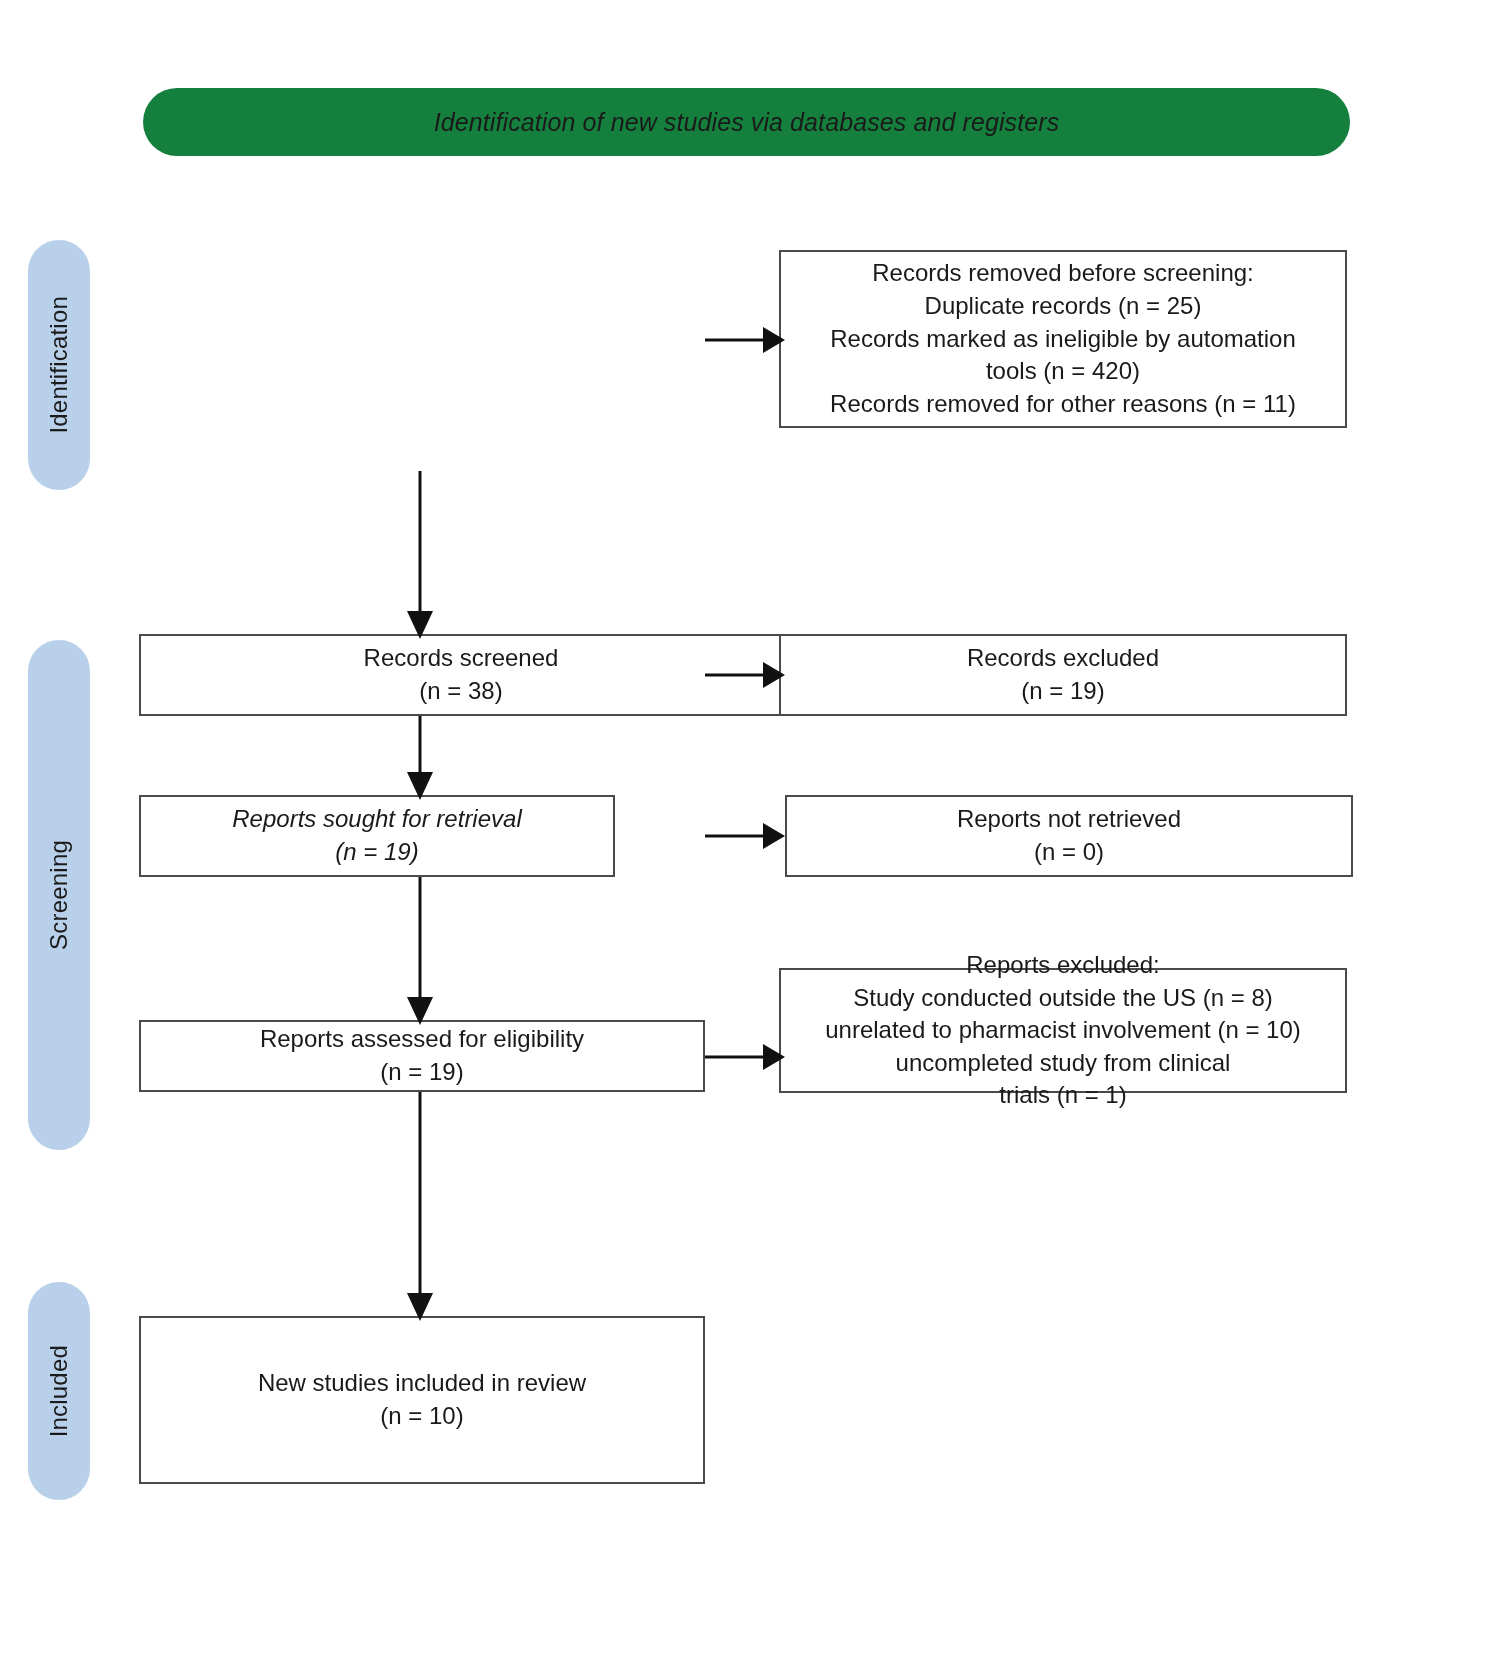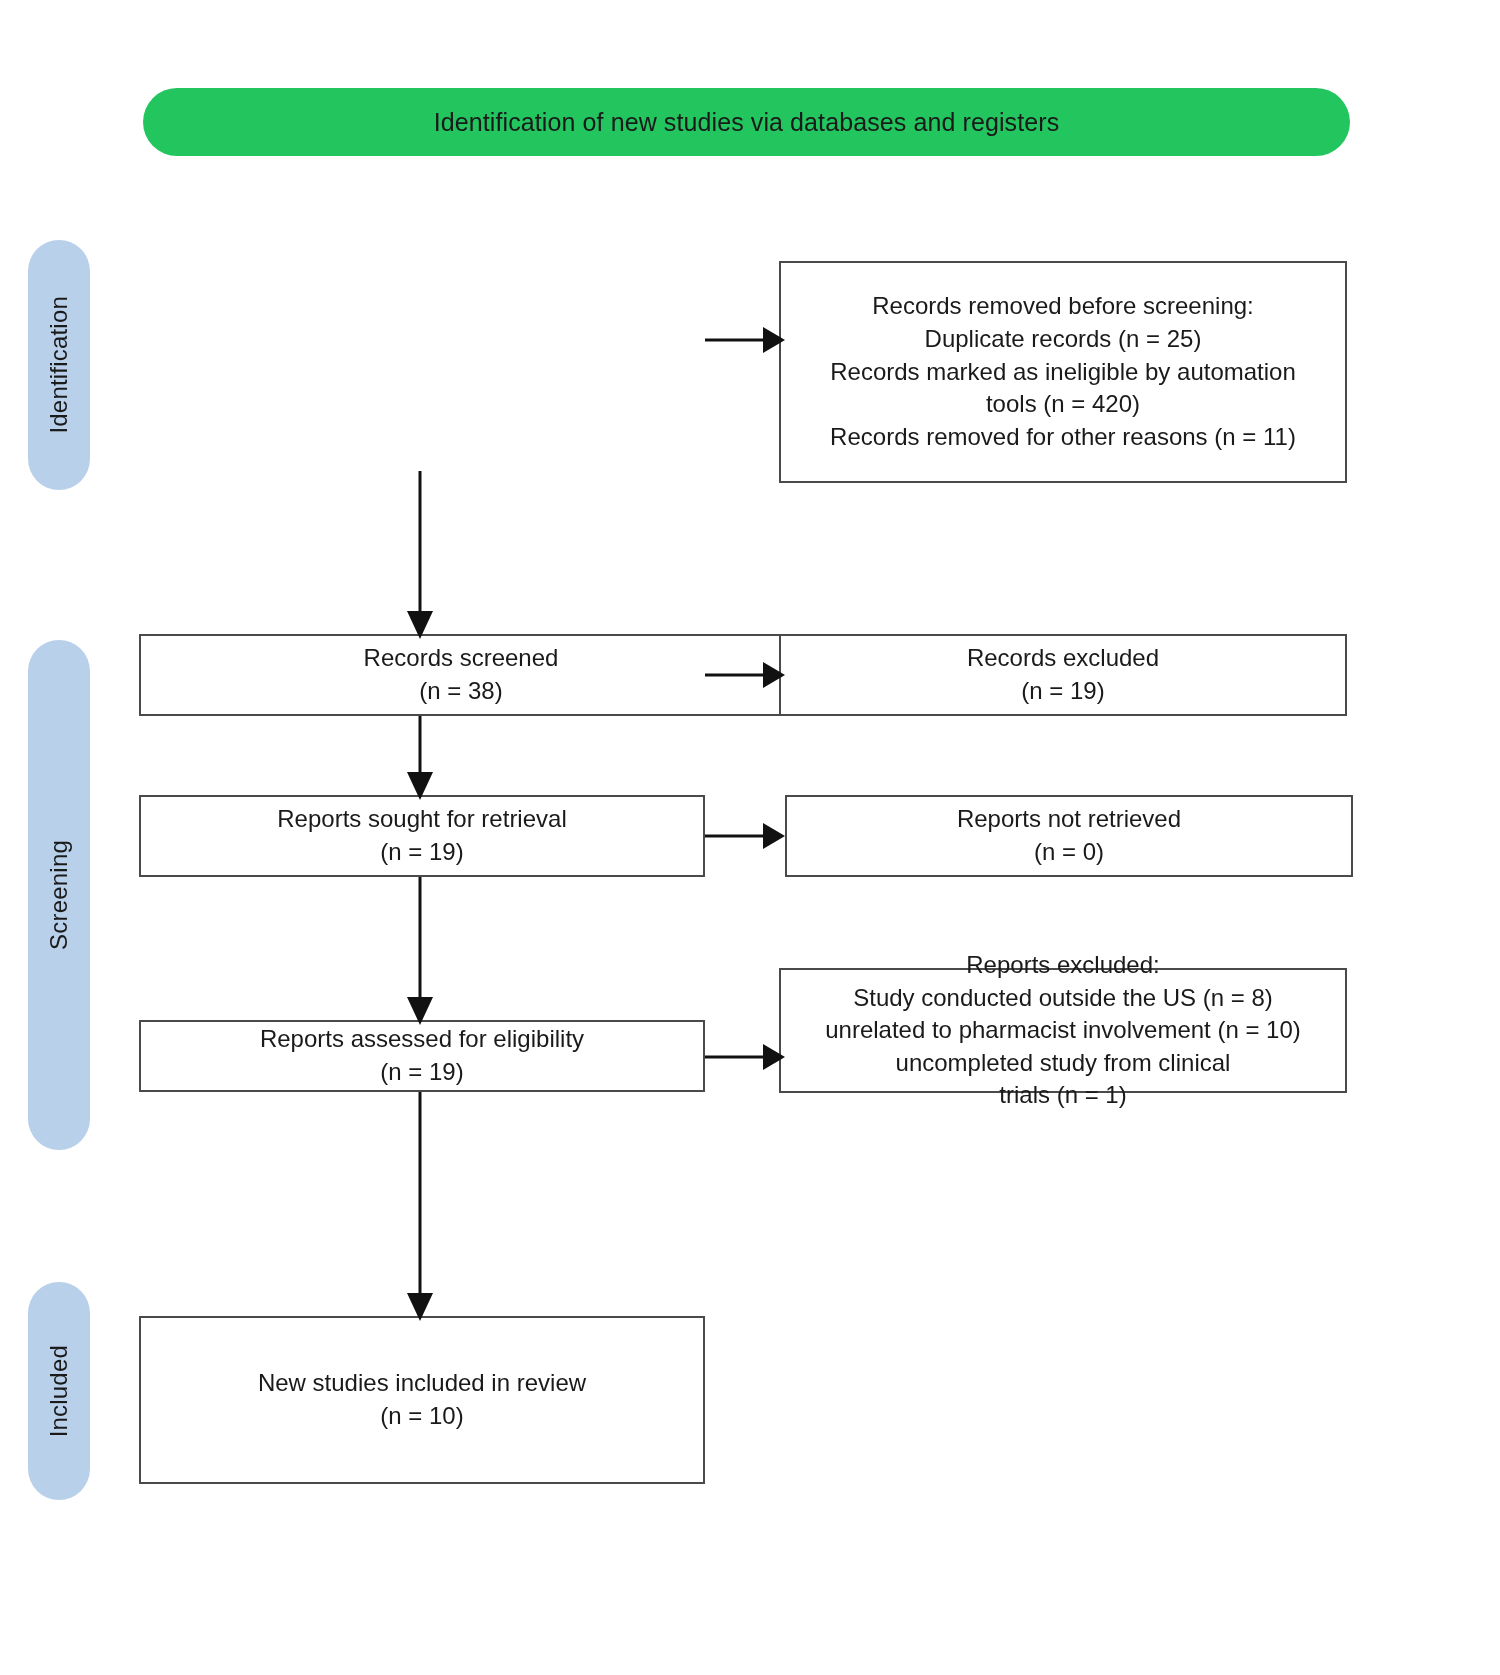--- a/index.html
+++ b/index.html
@@ -20,25 +20,26 @@
     overflow: hidden;
   }
 
   
   .banner {
     position: absolute;
     left: 143px;
     top: 88px;
     width: 1207px;
     height: 68px;
-    background: #22c55e;
+    background: #15803d;
     border-radius: 34px;
     display: flex;
     align-items: center;
     justify-content: center;
+    font-style: italic;
   }
   .banner-text {
     font-size: 25px;
     color: #1a1a1a;
     letter-spacing: 0.1px;
   }
 
   
   .stage-pill {
     position: absolute;
@@ -76,24 +77,24 @@
   }
   .flow-box-text {
     font-size: 24px;
     line-height: 1.36;
     color: #1a1a1a;
     white-space: pre-line;
   }
 
   
   #box-identified        { left: 139px; top: 229px;  width: 566px; height: 242px; }
-  #box-removed           { left: 779px; top: 261px;  width: 568px; height: 222px; }
+  #box-removed           { left: 779px; top: 250px;  width: 568px; height: 178px; }
   #box-screened          { left: 139px; top: 634px;  width: 644px; height: 82px;  }
   #box-excluded          { left: 779px; top: 634px;  width: 568px; height: 82px;  }
-  #box-sought            { left: 139px; top: 795px;  width: 566px; height: 82px;  }
+  #box-sought            { left: 139px; top: 795px;  width: 476px; height: 82px; font-style: italic;  }
   #box-not-retrieved     { left: 779px; top: 795px;  width: 568px; height: 82px; margin-left: 6px;  }
   #box-assessed          { left: 139px; top: 1020px; width: 566px; height: 72px;  }
   #box-reports-excluded  { left: 779px; top: 968px;  width: 568px; height: 125px; }
   #box-included          { left: 139px; top: 1316px; width: 566px; height: 168px; }
 
   
   .connector {
     position: absolute;
   }
   .connector svg { display: block; overflow: visible; }

